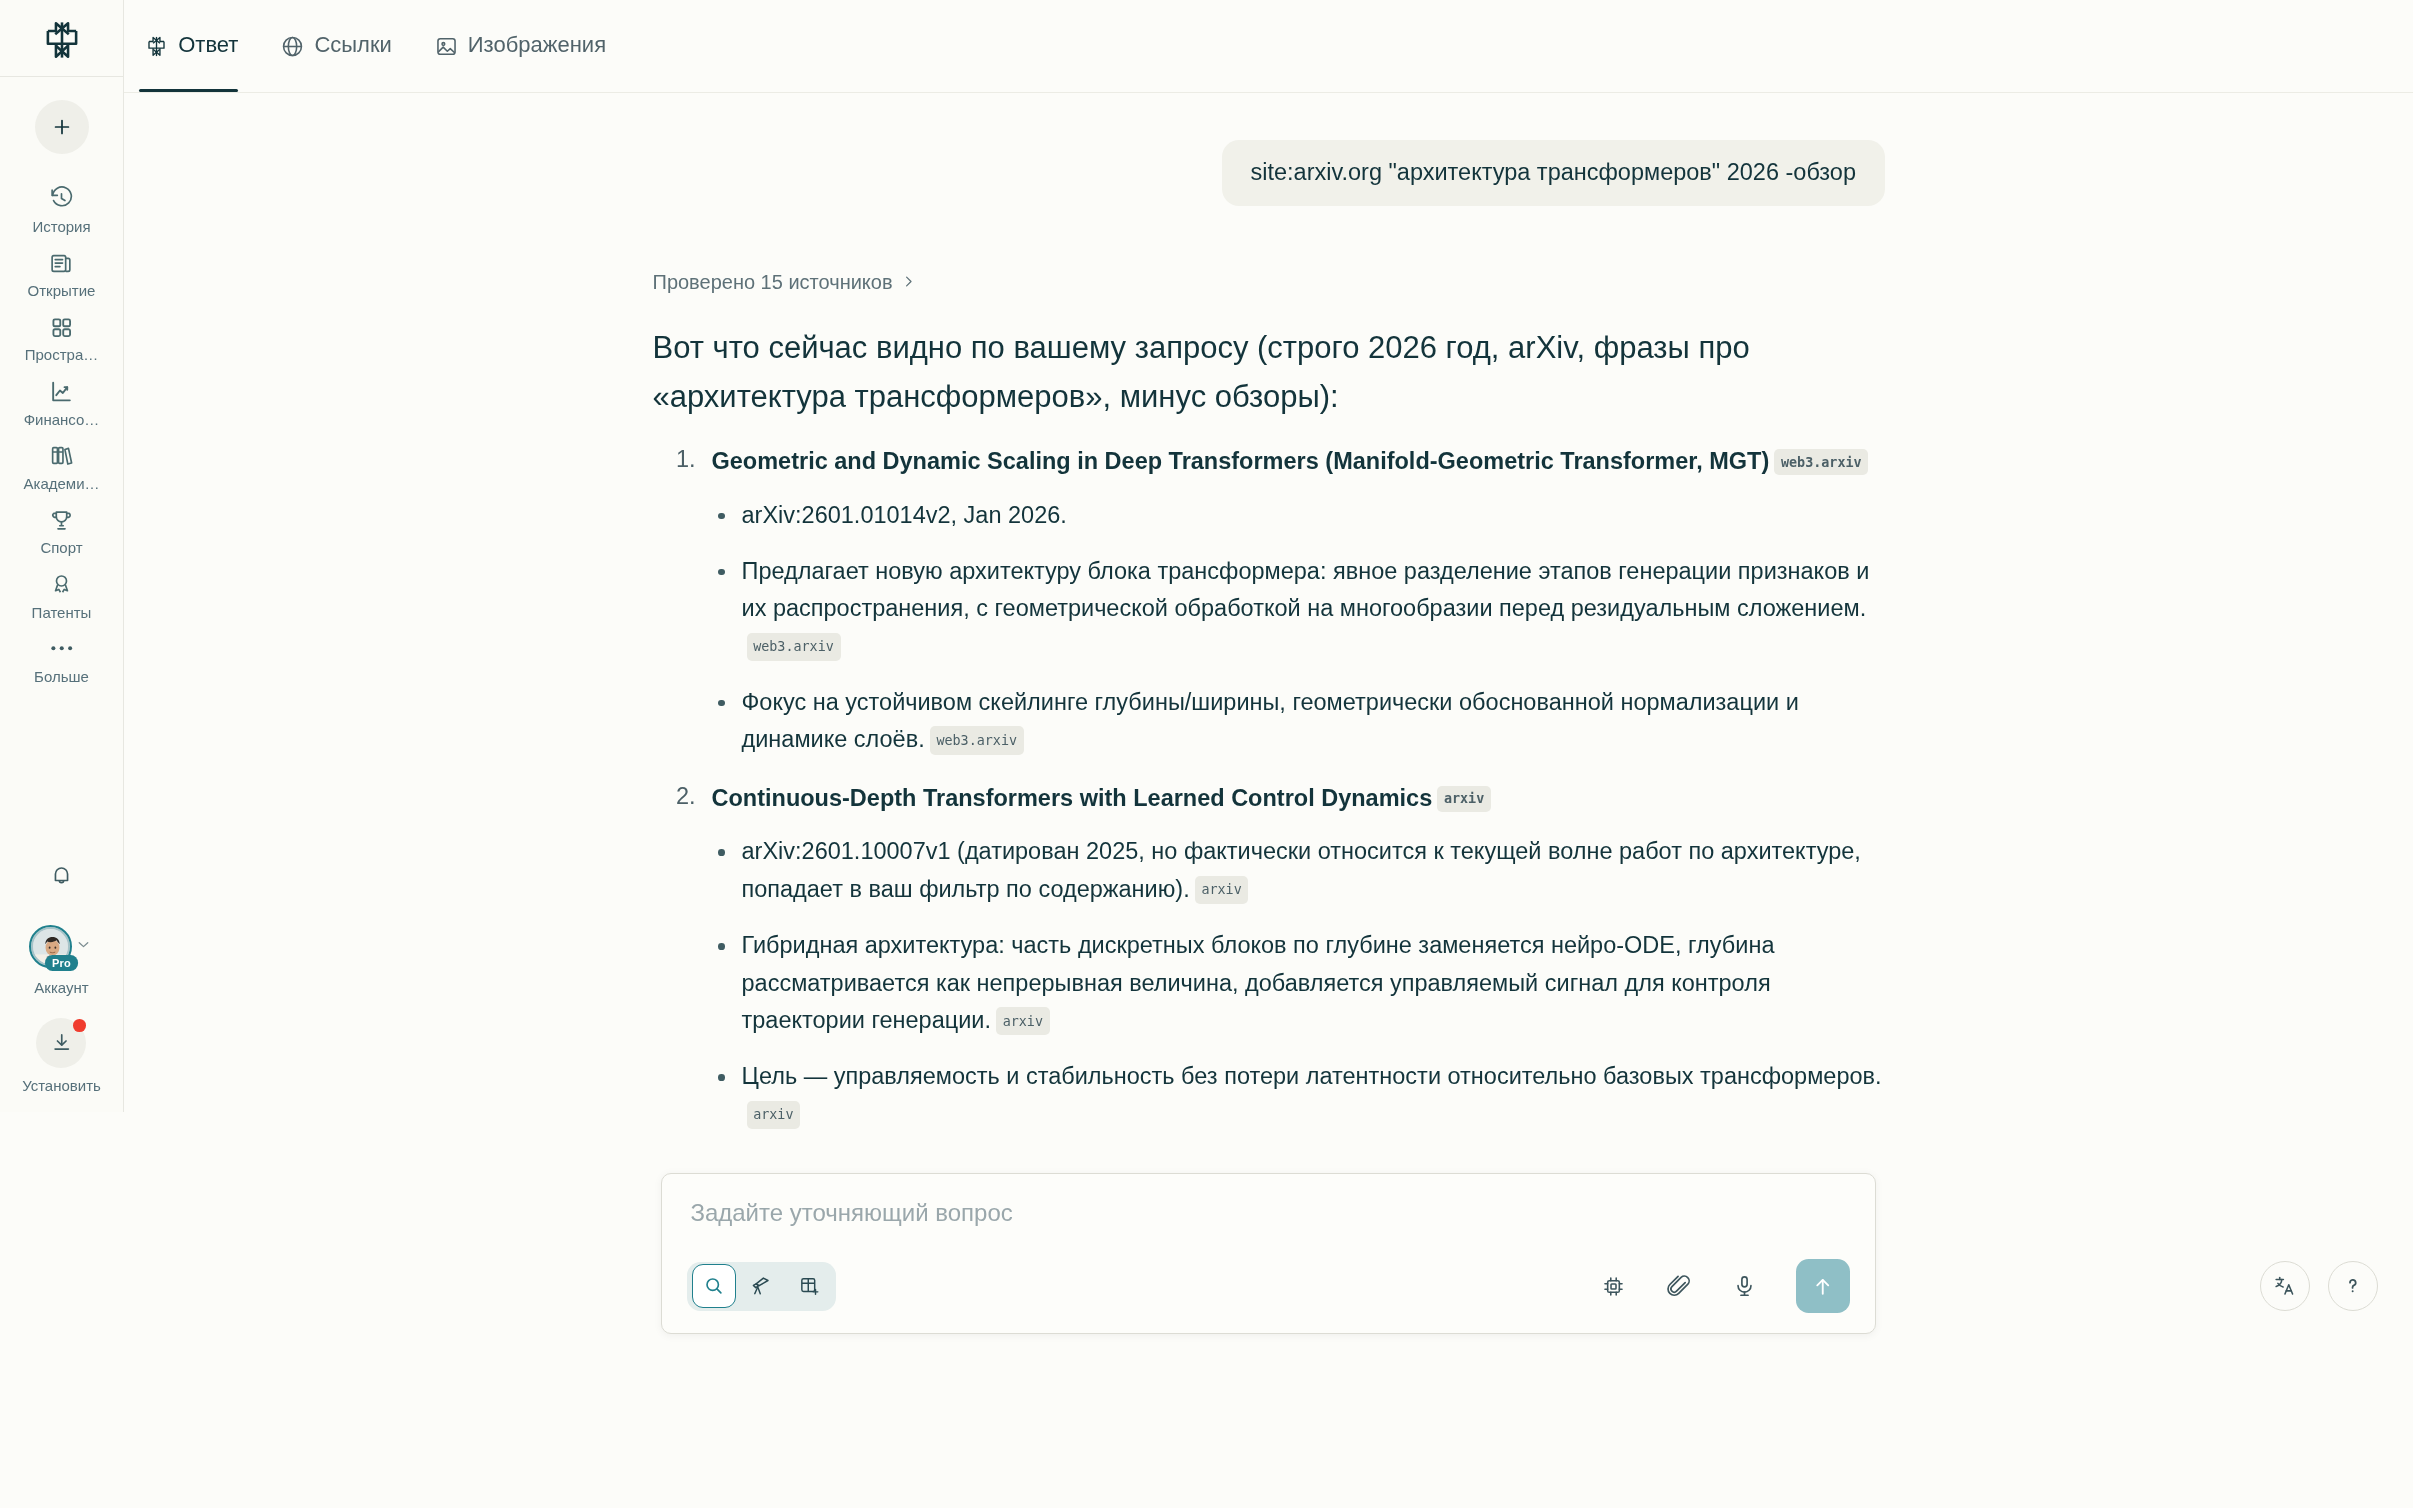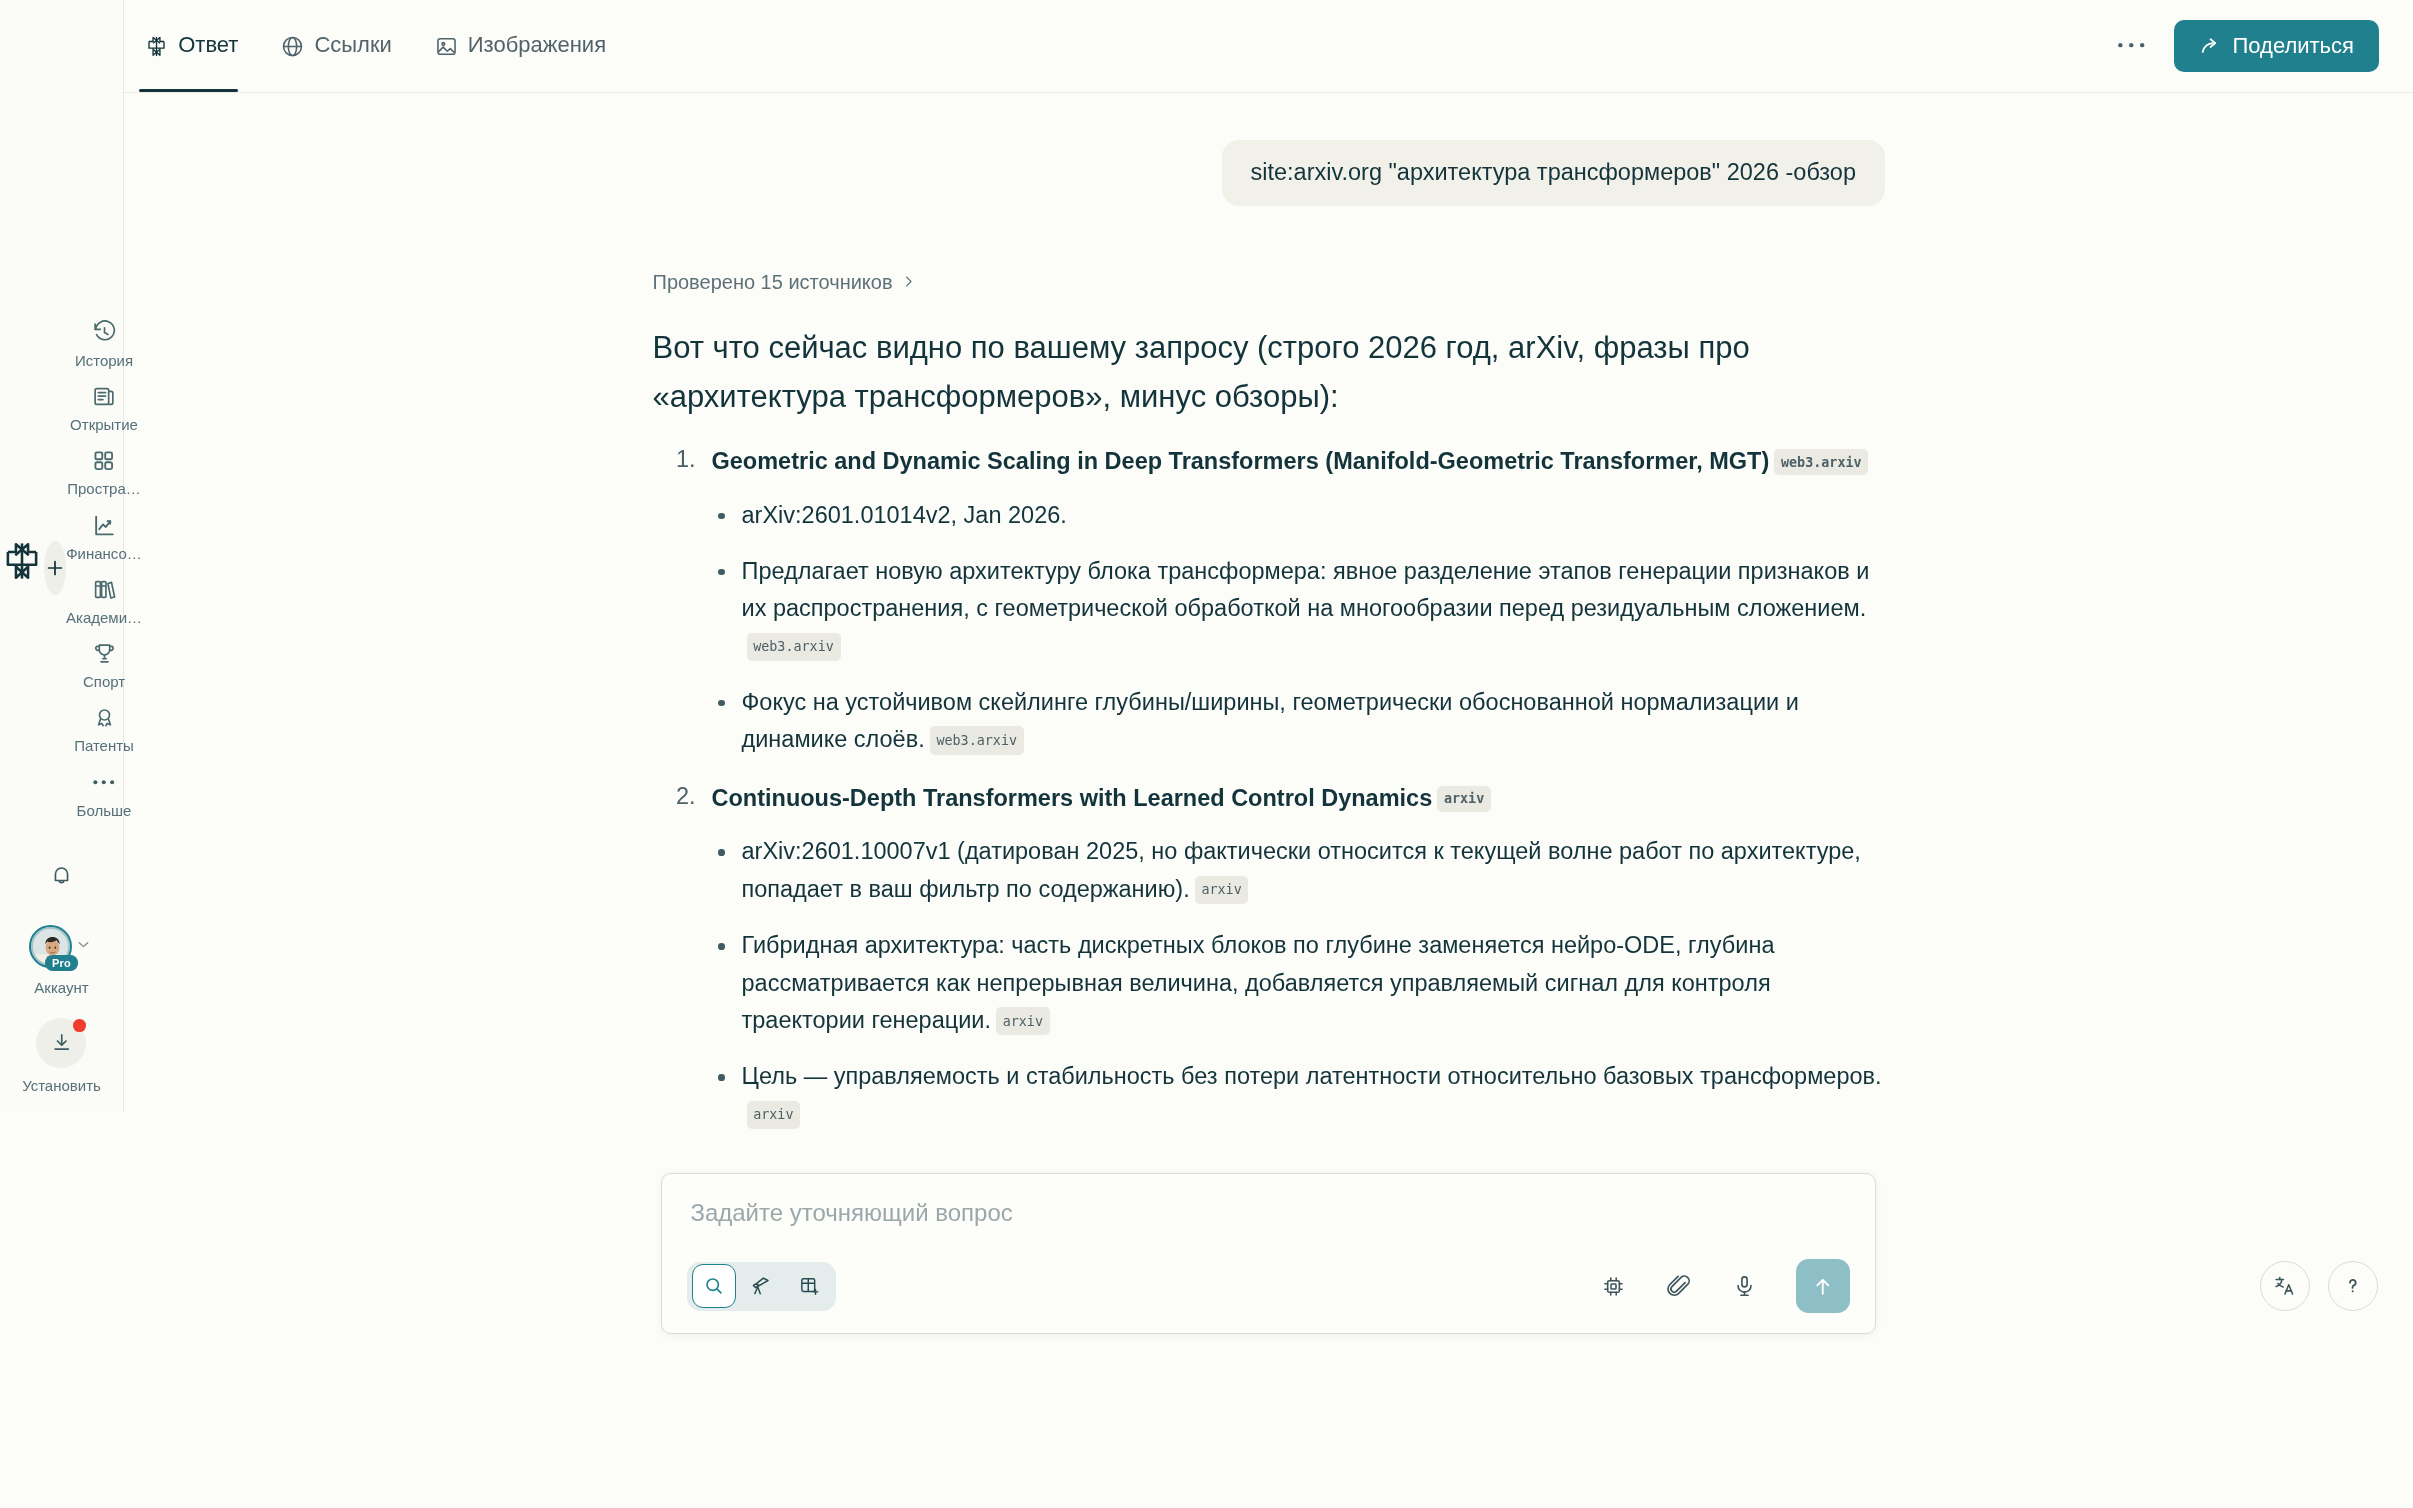--- a/index.html
+++ b/index.html
@@ -11,21 +11,21 @@
     color: #13343B;
     overflow: hidden;
   }
   body { display: flex; }
 
   
   #sidebar {
     width: 124px; height: 1112px;
     background: #FBFBF7;
     border-right: 0.8px solid #E7E7E1;
-    display: flex; flex-direction: row; align-items: center;
+    display: flex; flex-direction: column; align-items: center;
     flex: 0 0 124px;
     position: relative;
   }
   #logo-wrap { margin-top: 18.4px; margin-bottom: 8.4px; }
   .logo-svg { display: block; }
 
   .sb-divider {
     width: 100%; height: 0.8px; background: #E7E7E1; margin: 5px 0 0 0;
   }
 
@@ -422,36 +422,20 @@
           <svg width="25" height="25" viewBox="0 0 24 24" fill="none" stroke="currentColor" stroke-width="1.5" stroke-linejoin="round">
             <rect x="3.8" y="4.6" width="16.4" height="14.8" rx="2.2"></rect>
             <circle cx="9" cy="9.6" r="1.3"></circle>
             <path d="M4.2 17.2l4.6-4.6 4 4 2.8-2.6 4.2 4"></path>
           </svg>
         </span>
         <span class="tab-label">Изображения</span>
       </div>
     </div>
 
-    <div id="topbar-right">
-      <div id="more-dots">
-        <svg width="28.5" height="8.4" viewBox="0 0 34 10" fill="currentColor">
-          <circle cx="4" cy="5" r="2.6"></circle>
-            <circle cx="17" cy="5" r="2.6"></circle>
-            <circle cx="30" cy="5" r="2.6"></circle>
-        </svg>
-      </div>
-      <button id="share-btn">
-        <svg width="22" height="22" viewBox="0 0 24 24" fill="none" stroke="currentColor" stroke-width="1.9" stroke-linecap="round" stroke-linejoin="round">
-          <path d="M4 18.5c1.6-7 6.5-9.4 11.4-9.7"></path>
-          <path d="M12.6 4.6l5.2 4.2-5.2 4.3"></path>
-        </svg>
-        <span>Поделиться</span>
-      </button>
-    </div>
   </header>
 
   <section id="content">
     <div id="content-inner">
 
       <div id="query-row">
         <div id="query-bubble">site:arxiv.org "архитектура трансформеров" 2026 -обзор</div>
       </div>
 
       <div id="sources-row">

